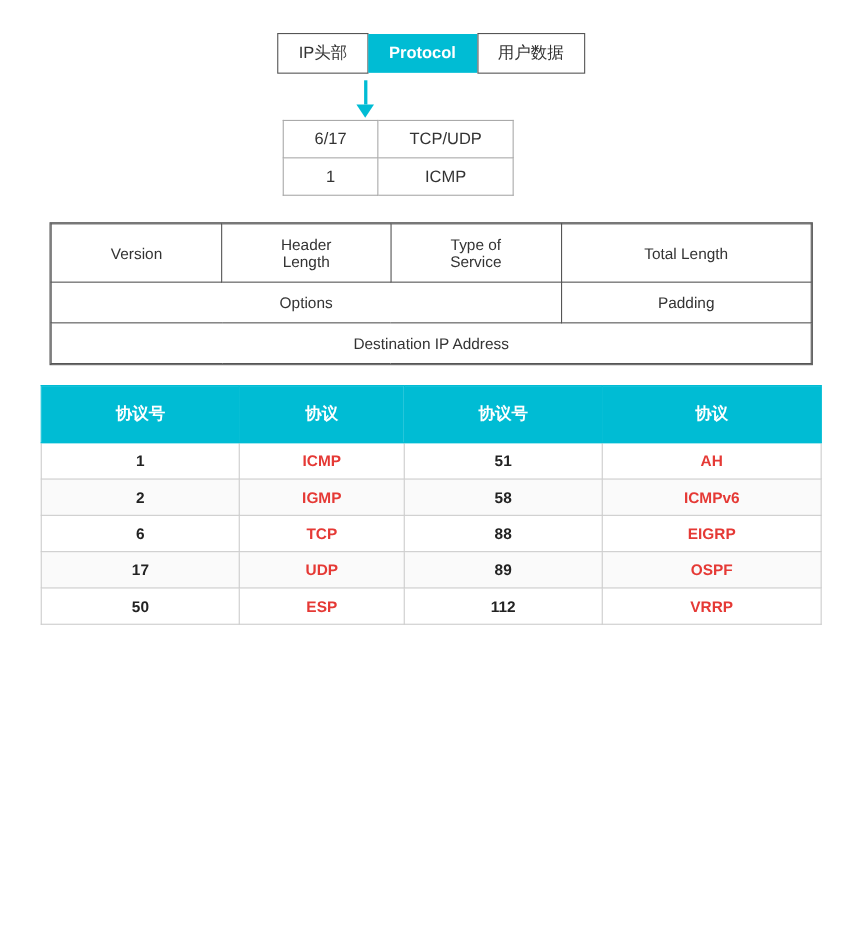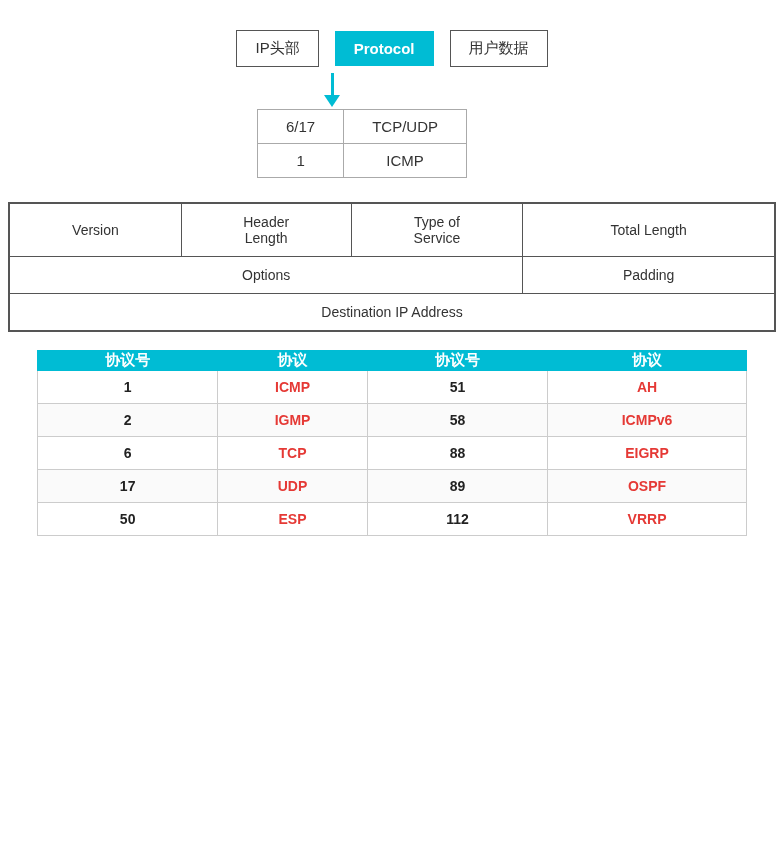--- a/index.html
+++ b/index.html
@@ -20,21 +20,21 @@
       display: flex;
       flex-direction: column;
       align-items: center;
       padding: 10px 0 0 0;
     }
 
     
     .ip-header-row {
       display: flex;
       align-items: center;
-      gap: 16px;
+      gap: 0;
       margin-bottom: 4px;
     }
     .ip-box {
       border: 1.5px solid #555;
       padding: 8px 18px;
       font-size: 15px;
       background: #fff;
       color: #333;
     }
     .ip-box-protocol {
@@ -78,21 +78,21 @@
       border: 1.5px solid #aaa;
       padding: 8px 28px;
       font-size: 15px;
       text-align: center;
       background: #fff;
       color: #333;
     }
 
     
     .fields-container {
-      width: 768px;
+      width: 694px;
       border: 1.5px solid #555;
       margin-bottom: 0;
     }
     .fields-table {
       width: 100%;
       border-collapse: collapse;
     }
     .fields-table td {
       border: 1.5px solid #555;
       padding: 10px 8px;
@@ -113,21 +113,21 @@
       margin-top: 18px;
     }
     .protocol-table {
       width: 100%;
       border-collapse: collapse;
       font-size: 14px;
     }
     .protocol-table th {
       background: #00bcd4;
       color: #fff;
-      padding: 0 4px;
+      padding: 16px 4px;
       text-align: center;
       border: 1px solid #00bcd4;
       font-weight: bold;
       font-size: 15px;
     }
     .protocol-table td {
       border: 1px solid #ccc;
       padding: 8px 4px;
       text-align: center;
     }

